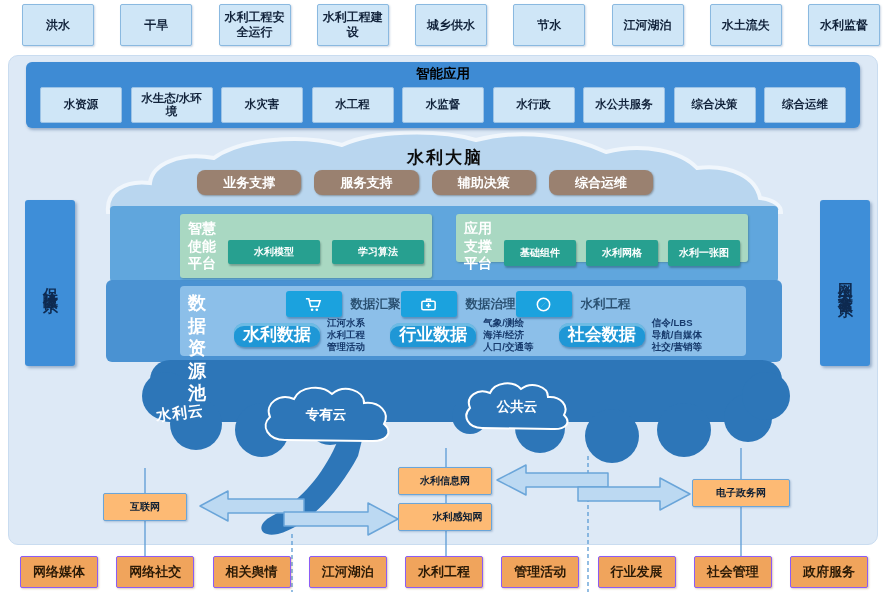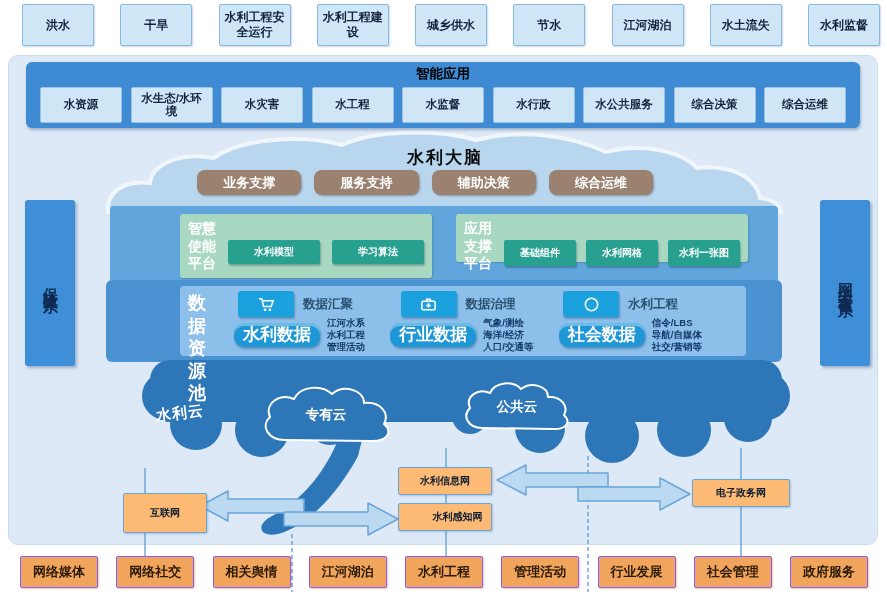--- a/index.html
+++ b/index.html
@@ -43,21 +43,21 @@
   .gbox{background:#27a090;color:#ffffff;font-size:10px;font-weight:bold;height:24px;
         display:flex;align-items:center;justify-content:center;border-radius:2px;
         box-shadow:1px 2px 2px rgba(0,40,40,.3);margin-top:20px;}
   .g-row .gbox{flex:1;height:26px;}
   
   .data-panel{left:180px;top:286px;width:566px;height:70px;background:#8cbfe9;border-radius:4px;
               display:flex;gap:6px;padding:4px 8px;box-sizing:border-box;}
   .d-label{width:30px;color:#ffffff;font-size:18px;font-weight:bold;line-height:1.25;
            word-break:break-all;padding-top:2px;}
   .d-main{flex:1;display:flex;flex-direction:column;justify-content:space-between;padding:1px 0 3px 0;}
-  .func-row{display:flex;justify-content:space-between;padding:0 60px 0 14px;}
+  .func-row{display:flex;justify-content:center;padding:0 60px 0 14px;}
   .func{display:flex;align-items:center;gap:9px;}
   .tile{width:56px;height:26px;background:#1ba2de;border-radius:3px;display:flex;
         align-items:center;justify-content:center;box-shadow:1px 2px 2px rgba(10,60,110,.35);}
   .func-label{font-size:12.5px;font-weight:bold;color:#2b5172;}
   .src-row{display:flex;justify-content:space-between;padding:0 36px 0 10px;}
   .src{display:flex;align-items:center;gap:7px;}
   .cyl{width:86px;height:24px;background:#1f97d6;border-radius:10px/9px;color:#ffffff;
        font-size:17px;font-weight:bold;display:flex;align-items:center;justify-content:center;
        box-shadow:inset 0 3px 0 rgba(255,255,255,.35), 1px 2px 2px rgba(10,60,110,.35);}
   .detail{font-size:9.5px;font-weight:bold;color:#16396b;white-space:pre-line;line-height:1.25;}
@@ -69,21 +69,21 @@
   .pillar{top:200px;width:50px;height:166px;background:#3e8ed8;border-radius:3px;
           display:flex;align-items:center;justify-content:center;
           box-shadow:2px 2px 3px rgba(30,70,120,.35);}
   .pillar span{writing-mode:vertical-rl;font-size:15px;font-weight:bold;color:#0e2a50;
                letter-spacing:4px;}
   .pillar-left{left:25px;}  .pillar-right{left:820px;}
   
   .net{background:#fdba74;border:1.5px solid #6aa5d9;border-radius:2px;
        display:flex;align-items:center;justify-content:center;font-size:10px;font-weight:bold;
        color:#0d1e33;box-sizing:border-box;box-shadow:1px 1px 2px rgba(60,100,150,.3);}
-  .net-internet{left:103px;top:493px;width:84px;height:40px;margin-left:20px;}
+  .net-internet{left:103px;top:493px;width:84px;height:28px;}
   .net-info{left:398px;top:467px;width:94px;height:28px;}
   .net-sense{left:398px;top:503px;width:94px;height:28px;padding-left:25px;}
   .net-egov{left:692px;top:479px;width:98px;height:28px;}
   
   .bottom-row{left:20px;top:556px;width:848px;height:32px;display:flex;justify-content:space-between;}
   .obox{width:76px;background:#f0a45c;border:1px solid #8b5cf6;border-radius:2px;
         display:flex;align-items:center;justify-content:center;font-size:13px;font-weight:bold;
         color:#2b1a06;box-shadow:1px 1px 2px rgba(150,90,30,.3);}
   svg.layer{left:0;top:0;width:887px;height:595px;pointer-events:none;}
 </style>

